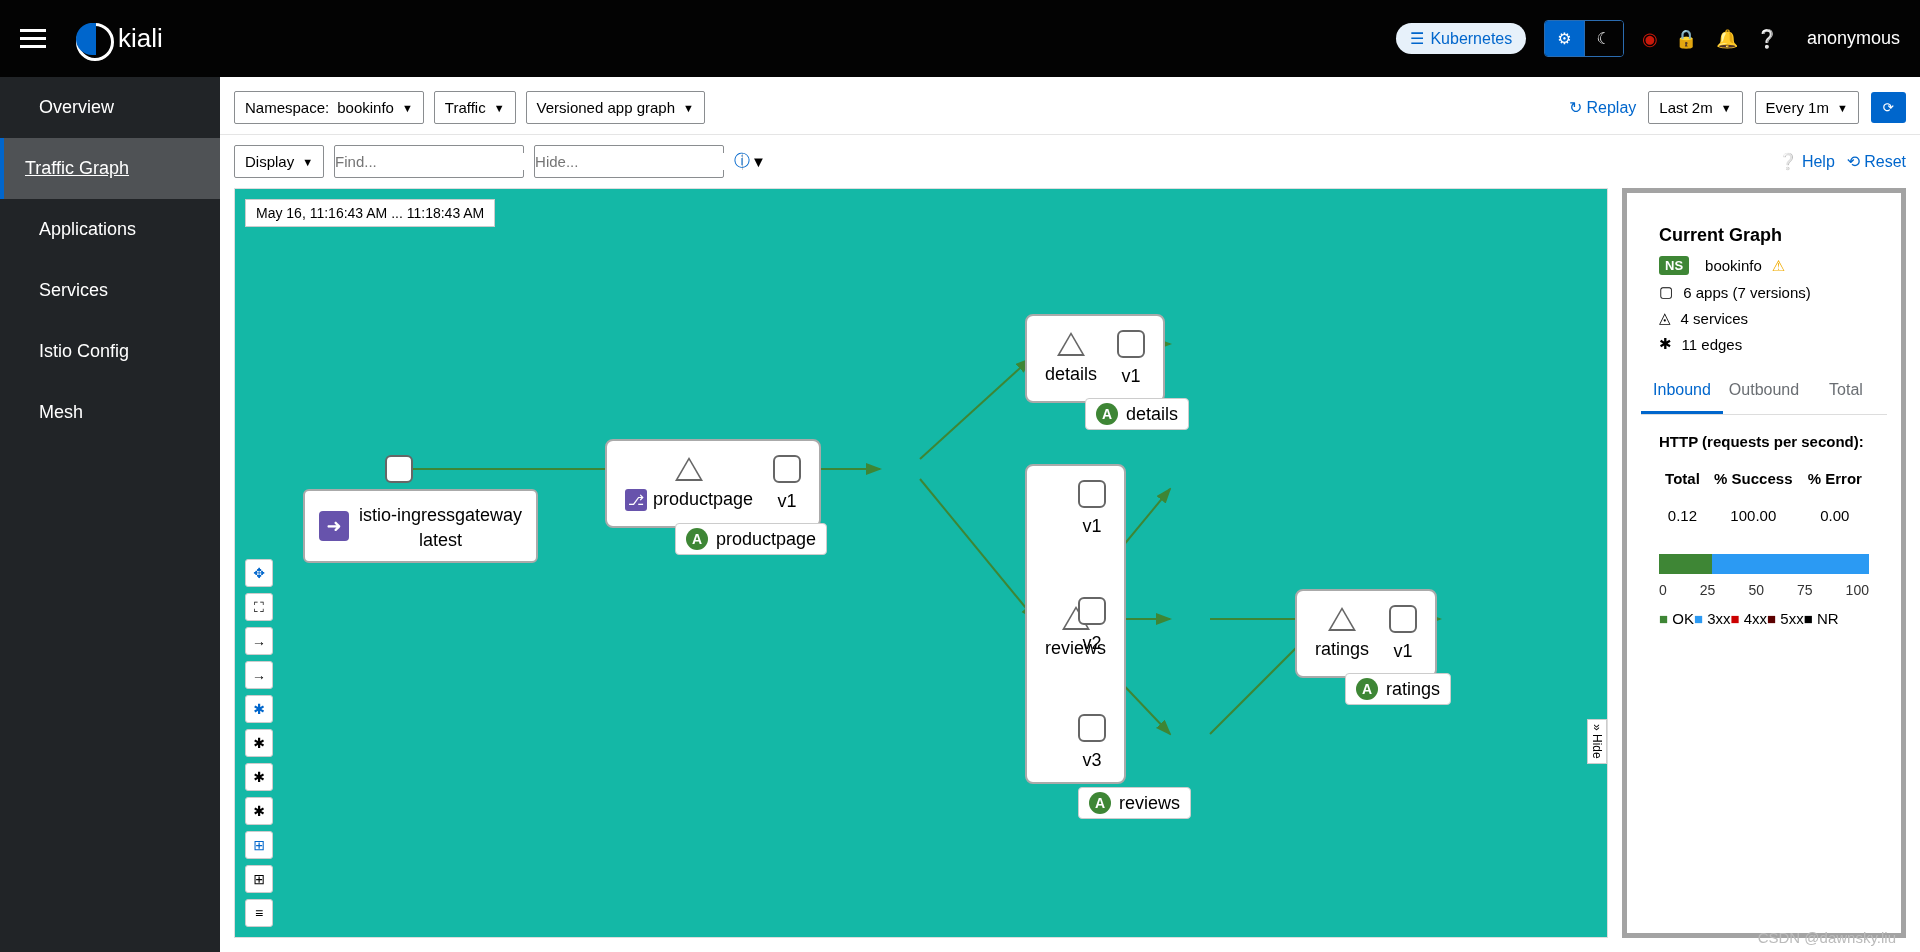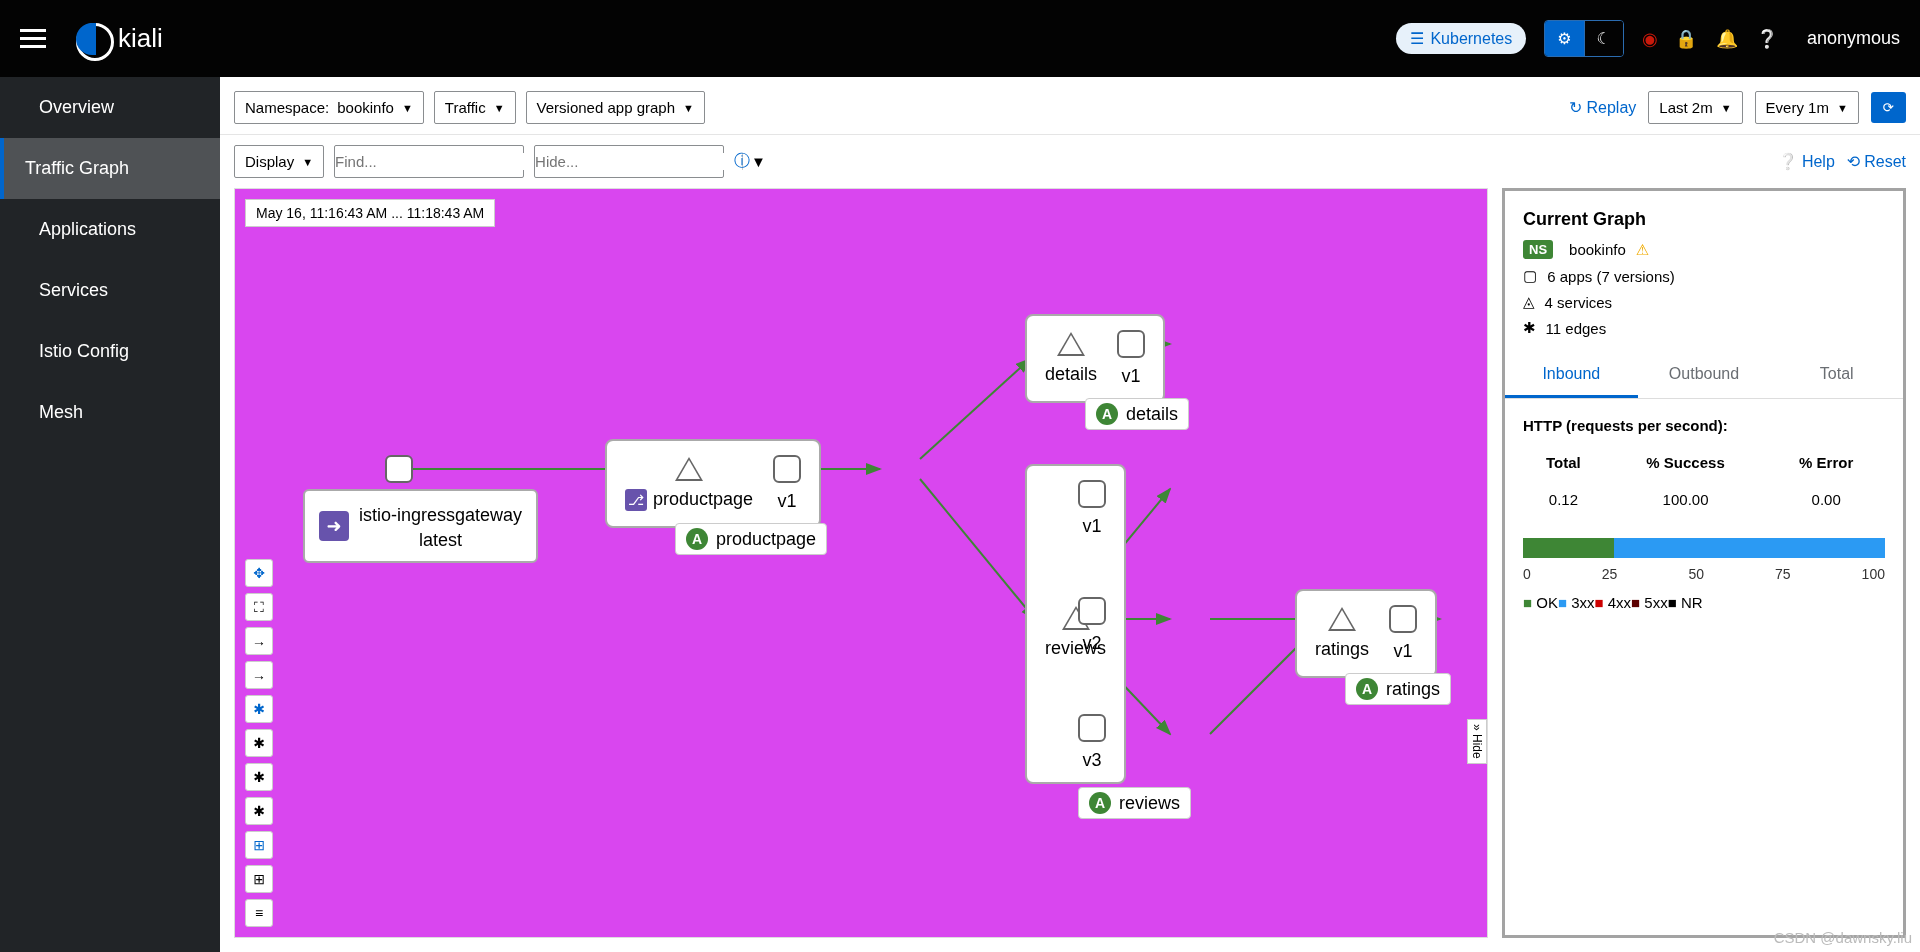--- a/index.html
+++ b/index.html
@@ -14,40 +14,40 @@
 .header-right { margin-left: auto; display: flex; align-items: center; gap: 18px; }
 .pill { background: #E7F1FA; color: #0066cc; padding: 6px 14px; border-radius: 16px; font-size: 16px; cursor:pointer; display:flex; align-items:center; gap:6px;}
 .btn-group { display: flex; border: 1px solid #2b6cb0; border-radius: 4px; overflow: hidden; }
 .btn-group button { background: #0066cc; color: #fff; border: none; padding: 8px 12px; cursor: pointer; font-size:16px;}
 .btn-group button:last-child { background: #030303; border-left:1px solid #2b6cb0;}
 .header-icon { cursor: pointer; font-size: 18px; }
 .user { font-size: 18px; padding-left:10px;}
 .layout { display: flex; height: calc(100% - 77px); }
 .sidebar { width: 220px; background: #212427; color: #fff; flex-shrink: 0; }
 .sidebar-item { padding: 20px 39px; cursor: pointer; font-size: 18px; }
-.sidebar-item.active { background: #4F5255; border-left: 4px solid #0166cc; padding-left:21px;}
+.sidebar-item.active { background: #4F5255; border-left: 4px solid #0166cc; padding-left:21px;text-decoration:underline;}
 .main { flex: 1; background: #fff; display: flex; flex-direction: column; position:relative;}
 .toolbar1, .toolbar2 { display: flex; gap: 10px; padding: 10px 14px; align-items: center; font-size:15px;}
 .toolbar1 { border-bottom: 1px solid #e5e5e5; padding-top:14px; }
 .sel { border: 1px solid #8a8d90; background: #fff; padding: 7px 10px; display: flex; align-items: center; gap: 8px; cursor: pointer; border-radius:2px;}
 .sel .caret { font-size: 11px; }
 .inp { border: 1px solid #8a8d90; background: #fff; padding: 7px 0; width: 190px; display:flex; align-items:center; border-radius:2px;}
 .inp input { border: none; outline: none; flex: 1; font-size:15px;}
 .inp .caret-box{border-left:1px solid #ccc;padding-left:8px;margin-left:8px;cursor:pointer;}
 .tb-right { margin-left: auto; display: flex; gap: 12px; align-items: center; }
 .link { color: #0066cc; cursor: pointer; display: flex; align-items: center; gap: 4px; font-size:16px;}
 .refresh-btn { background: #0066cc; color: #fff; border: none; padding: 8px 12px; cursor: pointer; border-radius:3px;}
 .canvas-wrap { flex: 1; display: flex; padding: 0 14px 14px 14px; gap: 14px; }
-.canvas { flex: 1; background: #d946ef; border: 1px solid #ddd; position: relative; overflow: hidden; }
+.canvas { flex: 1; background: #14b8a6; border: 1px solid #ddd; position: relative; overflow: hidden; }
 .ts-label { position: absolute; top: 10px; left: 10px; border: 1px solid #ccc; background: #fff; padding: 5px 10px; font-size: 14px; z-index:5;}
 .map-controls { position: absolute; left: 10px; top: 370px; display: flex; flex-direction: column; gap: 6px; z-index:5;}
 .mc { width: 28px; height: 28px; background: #fff; border: 1px solid #ccc; display: flex; align-items: center; justify-content: center; cursor: pointer; font-size: 14px; border-radius:3px;}
 .mc.blue{color:#0066cc;}
 .hide-tab{position:absolute;right:0;top:530px;background:#fff;border:1px solid #ccc;padding:4px 2px;cursor:pointer;font-size:12px;writing-mode:vertical-rl;z-index:5;}
-.panel { width: 404px; background: #fff; border: 3px solid #a3a3a3; padding: 18px; font-size:15px; overflow:auto;}
+.panel { width: 284px; background: #fff; border: 5px solid #a3a3a3; padding: 32px; font-size:15px; overflow:auto;}
 .panel h3 { font-size: 18px; margin-bottom: 10px; }
 .ns-badge { background: #3e8635; color: #ffffff; border-radius: 3px; padding: 2px 6px; font-size: 13px; font-weight: bold; margin-right: 6px; }
 .warn { color: #f0ab00; }
 .stat-row { margin: 8px 0; display:flex; align-items:center; gap:10px;}
 .tabs { display: flex; border-bottom: 1px solid #ddd; margin: 16px -18px 0 -18px; }
 .tab { flex: 1; text-align: center; padding: 12px 0; cursor: pointer; color: #6a6e73; font-size:16px;}
 .tab.active { color: #0066cc; border-bottom: 3px solid #0066cc; }
 .panel h4 { margin: 18px 0 10px 0; font-size:15px;}
 .tbl { width: 100%; border-collapse: collapse; font-size:15px;}
 .tbl th, .tbl td { padding: 10px 4px; text-align: center; }
@@ -68,21 +68,21 @@
 .tri::after{content:"";position:absolute;left:-11px;top:3px;width:0;height:0;border-left:11px solid transparent;border-right:11px solid transparent;border-bottom:19px solid #fff;}
 .sq{width:28px;height:28px;border:2px solid #666;border-radius:6px;background:#fff;}
 .lbl{font-size:18px;margin-top:4px;}
 .app-tag{position:absolute;background:#fff;border:1px solid #ccc;border-radius:4px;padding:4px 10px;display:flex;align-items:center;gap:8px;font-size:18px;}
 .a-badge{background:#3e8635;color:#fff;border-radius:50%;width:22px;height:22px;display:flex;align-items:center;justify-content:center;font-weight:bold;font-size:14px;}
 .gw-box{position:absolute;background:#fff;border:2px solid #aaa;border-radius:6px;padding:10px 14px;display:flex;align-items:center;gap:10px;}
 .gw-icon{background:#6753ac;color:#fff;width:30px;height:30px;border-radius:4px;display:flex;align-items:center;justify-content:center;font-size:18px;}
 .vs-icon{background:#6753ac;color:#fff;width:22px;height:22px;border-radius:3px;display:flex;align-items:center;justify-content:center;font-size:14px;margin-right:6px;}
 svg.edges{position:absolute;top:0;left:0;width:100%;height:100%;pointer-events:none;}
 svg.edges line{stroke:#3e8635;stroke-width:2;marker-end:url(#arrow);}
-.watermark{position:absolute;bottom:6px;right:8px;color:#bbb;font-size:15px;}
+.watermark{position:absolute;bottom:6px;right:24px;color:#bbb;font-size:15px;}
 </style>
 </head>
 <body>
 
 <div class="header">
   <div class="hamburger">
       <span></span>
       <span></span>
       <span></span>
     </div>

